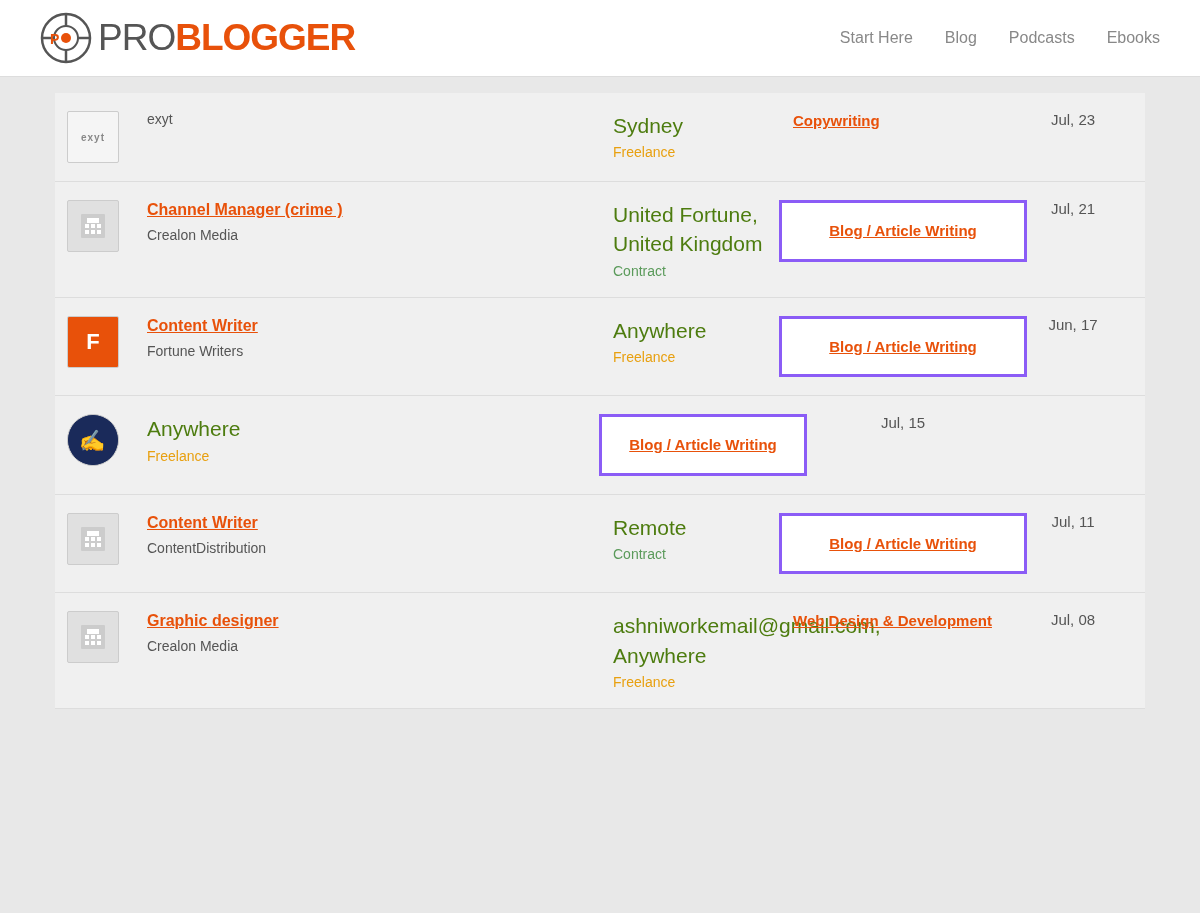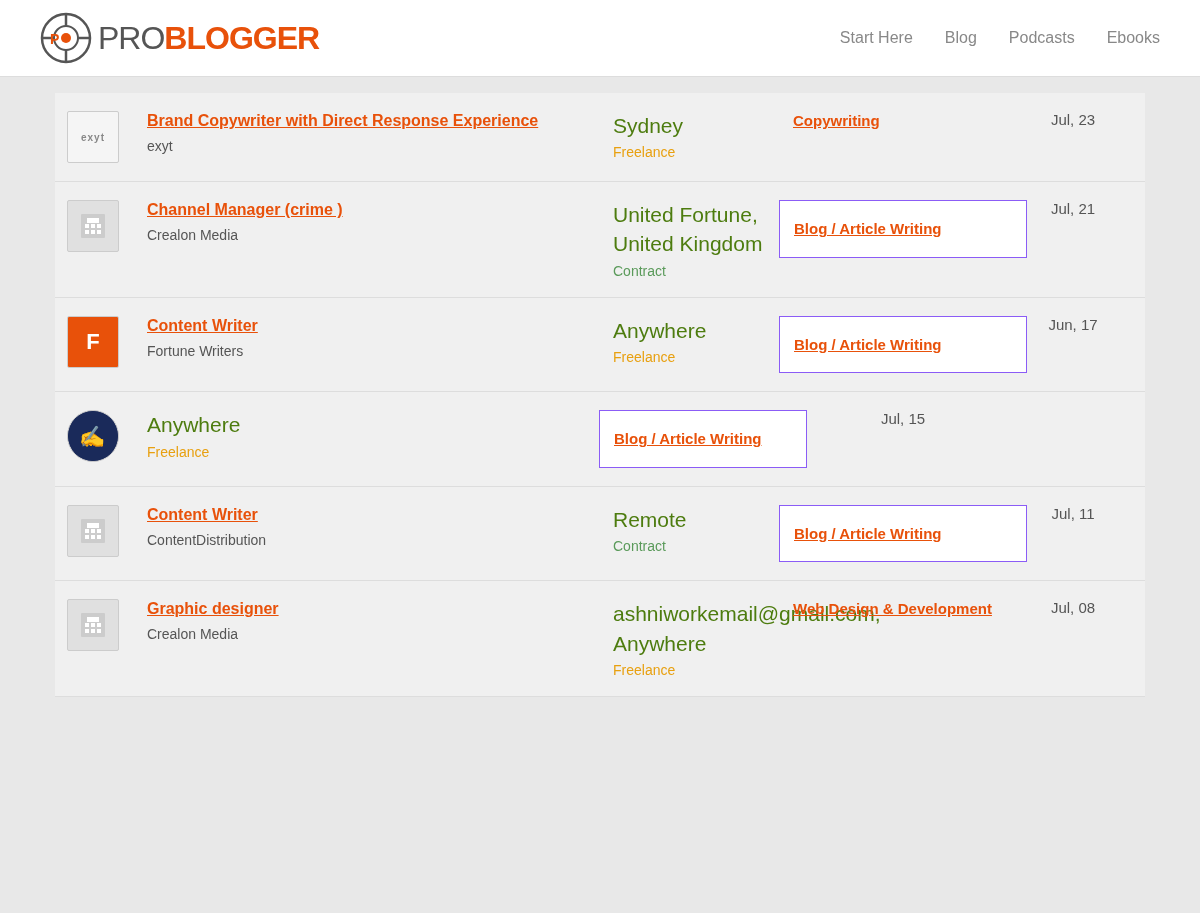--- a/index.html
+++ b/index.html
@@ -22,21 +22,21 @@
       display: flex;
       align-items: center;
       gap: 0;
     }
     .logo-icon {
       width: 52px;
       height: 52px;
       margin-right: 6px;
     }
     .logo-text {
-      font-size: 32px;
+      font-size: 37px;
       font-weight: 900;
       letter-spacing: -1px;
     }
     .logo-text .pro { color: #555; font-weight: 400; }
     .logo-text .blogger { color: #e8510a; font-weight: 900; }
     .nav {
       display: flex;
       gap: 32px;
       align-items: center;
       margin-left: 48px;
@@ -126,23 +126,24 @@
 
     .job-date {
       color: #555;
       font-size: 15px;
       text-align: center;
     }
 
     
     .category-highlight {
       background: #fff;
-      border: 1px solid #8b5cf6;
+      border: 3px solid #8b5cf6;
       padding: 18px 14px;
       margin: 0 -14px;
+      text-align: center;
     }
 
     
     .logo-exyt {
       background: #f5f5f5;
       font-size: 10px;
       font-weight: 700;
       color: #555;
       letter-spacing: 1px;
     }
@@ -193,21 +194,20 @@
 </div>
 
 <div class="main">
   <div class="job-list" id="job-list">
 
   <div class="job-row">
     <div class="job-logo logo-exyt">
           <span style="font-size:10px;font-weight:700;color:#888;letter-spacing:1px;">exyt</span>
         </div>
     <div class="job-info">
-      <div class="job-title">Brand Copywriter with Direct Response Experience</div>
       <div class="job-company">exyt</div>
     </div>
     <div>
       <div class="job-location">Sydney</div>
       <div class="job-type freelance">Freelance</div>
     </div>
     <div class="job-category">Copywriting</div>
     <div class="job-date">Jul, 23</div>
   </div>
       <div class="job-row">

